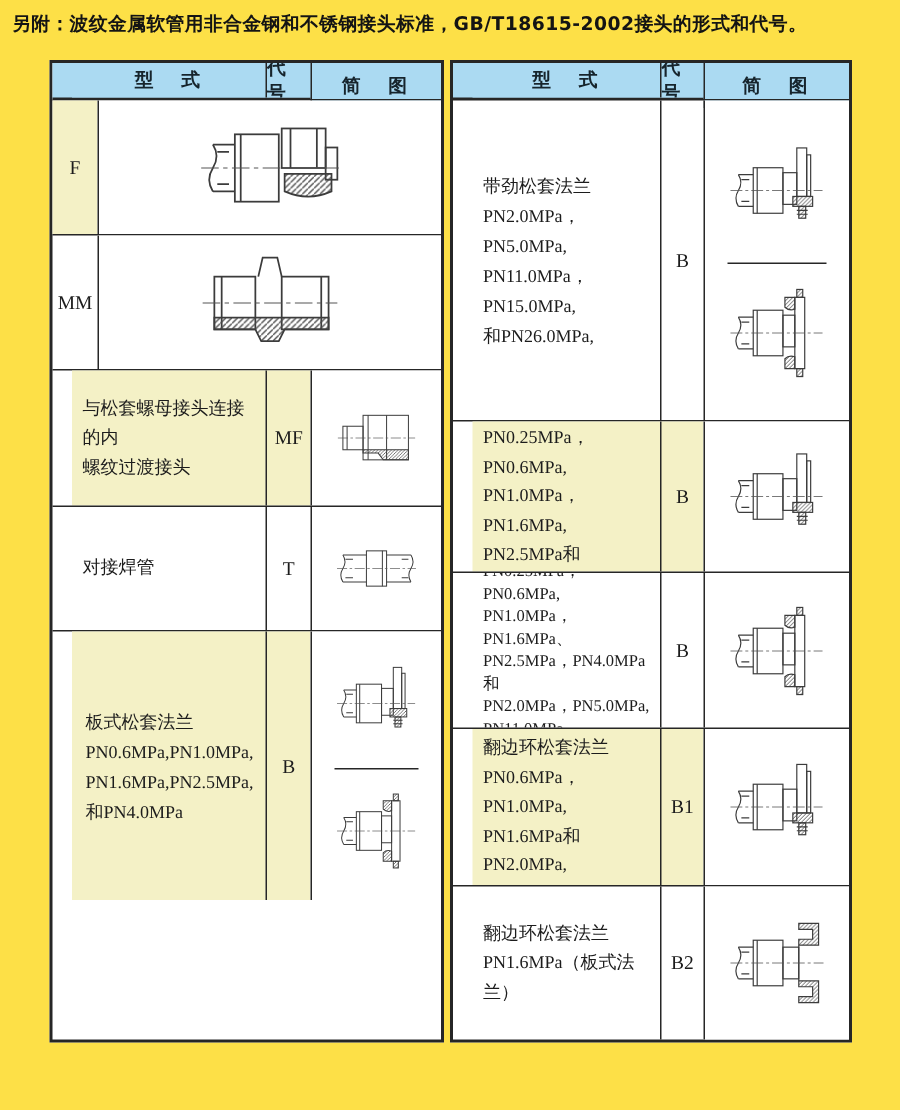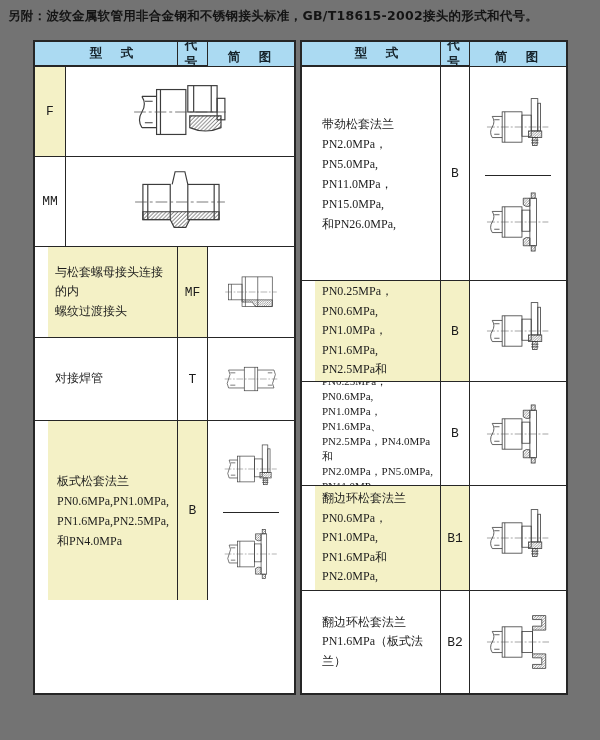--- a/index.html
+++ b/index.html
@@ -1,28 +1,28 @@
 <!DOCTYPE html>
 <html><head>
 <meta charset="utf-8">
 <style>
   html,body{margin:0;padding:0;}
   body{width:600px;height:740px;background:#fdfdfd;font-family:"DejaVu Sans",sans-serif;}
-  .page{position:relative;width:600px;height:740px;overflow:hidden;background:#737373;}
+  .page{position:relative;width:600px;height:740px;overflow:hidden;background:#fde047;}
   .title{position:absolute;left:8px;top:8px;width:584px;font-size:12.5px;font-weight:700;color:#141414;letter-spacing:.3px;}
   .tbl{position:absolute;top:40px;bottom:45px;box-sizing:border-box;border:2px solid #262626;background:#fff;display:flex;flex-direction:column;}
   .tbl-left{left:33px;width:263px;}
   .tbl-right{left:300px;width:268px;}
   .row{display:flex;box-sizing:border-box;border-top:1px solid #262626;}
   .thead{border-top:none;height:24px;background:#abdaf2;border-bottom:1px solid #262626;}
   .cell{box-sizing:border-box;border-left:1px solid #262626;display:flex;align-items:center;overflow:hidden;}
   .cell:first-child{border-left:none;}
   .c-type{flex:0 0 129px;padding:3px 6px 3px 7px;font-family:"Liberation Serif","DejaVu Serif",serif;font-size:12px;line-height:1.62;color:#1c1c1c;margin-left:13px;}
   .tbl-right .c-type{flex:0 0 125px;}
-  .c-code{flex:0 0 30px;justify-content:center;font-family:Liberation Mono, monospace;font-size:13px;color:#1c1c1c;text-align:center;}
+  .c-code{flex:0 0 30px;justify-content:center;font-family:Liberation Serif, serif;font-size:13px;color:#1c1c1c;}
   .tbl-right .c-code{flex:0 0 29px;}
   .c-diag{flex:1 1 auto;justify-content:center;background:#fff;padding:15px;}
   .thead .cell{justify-content:center;font-size:12.5px;font-weight:700;letter-spacing:3px;color:#16242c;background:#abdaf2;}
   .hl{background:#f4f1c6;}
   .stack{flex-direction:column;align-items:stretch;}
   .sub{display:flex;align-items:center;justify-content:center;box-sizing:border-box;}
   .sub + .sub{border-top:1px solid #262626;}
   .type-text{white-space:pre-line;}
   .dense .c-type{font-size:11px;line-height:15px;}
   .tall .c-type{line-height:20px;justify-content:center;}

